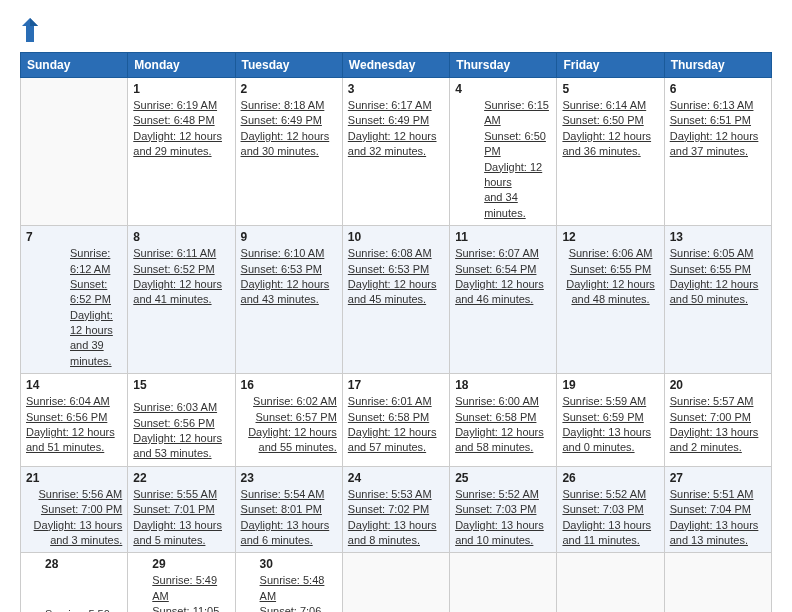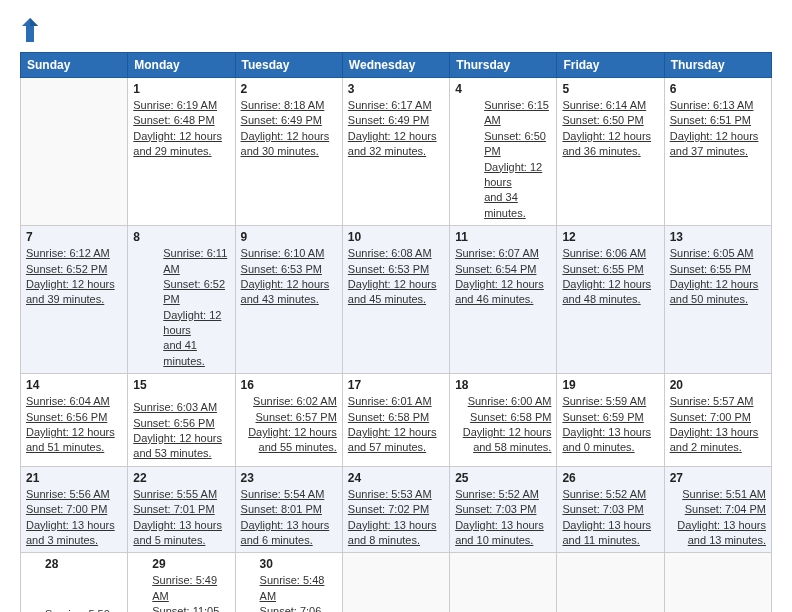--- a/index.html
+++ b/index.html
@@ -183,28 +183,28 @@
             <span class="day-number">6</span>
             <div class="day-info" style="white-space: pre-line;">Sunrise: 6:13 AM
 Sunset: 6:51 PM
 Daylight: 12 hours
 and 37 minutes.</div>
           </td>
         </tr>
         <tr class="alt-row">
           <td>
             <span class="day-number">7</span>
-            <div class="day-info" style="white-space: pre-line;">Sunrise: 6:12 AM
+            <div class="day-info" style="white-space: pre-line; margin-left: 44px;">Sunrise: 6:12 AM
 Sunset: 6:52 PM
 Daylight: 12 hours
 and 39 minutes.</div>
           </td>
           <td>
             <span class="day-number">8</span>
-            <div class="day-info" style="white-space: pre-line; margin-left: 30px;">Sunrise: 6:11 AM
+            <div class="day-info" style="white-space: pre-line;">Sunrise: 6:11 AM
 Sunset: 6:52 PM
 Daylight: 12 hours
 and 41 minutes.</div>
           </td>
           <td>
             <span class="day-number">9</span>
             <div class="day-info" style="white-space: pre-line;">Sunrise: 6:10 AM
 Sunset: 6:53 PM
 Daylight: 12 hours
 and 43 minutes.</div>
@@ -218,21 +218,21 @@
           </td>
           <td>
             <span class="day-number">11</span>
             <div class="day-info" style="white-space: pre-line;">Sunrise: 6:07 AM
 Sunset: 6:54 PM
 Daylight: 12 hours
 and 46 minutes.</div>
           </td>
           <td>
             <span class="day-number">12</span>
-            <div class="day-info" style="white-space: pre-line;">Sunrise: 6:06 AM
+            <div class="day-info" style="white-space: pre-line; text-align: center;">Sunrise: 6:06 AM
 Sunset: 6:55 PM
 Daylight: 12 hours
 and 48 minutes.</div>
           </td>
           <td>
             <span class="day-number">13</span>
             <div class="day-info" style="white-space: pre-line;">Sunrise: 6:05 AM
 Sunset: 6:55 PM
 Daylight: 12 hours
 and 50 minutes.</div>
@@ -262,21 +262,21 @@
           </td>
           <td>
             <span class="day-number">17</span>
             <div class="day-info" style="white-space: pre-line;">Sunrise: 6:01 AM
 Sunset: 6:58 PM
 Daylight: 12 hours
 and 57 minutes.</div>
           </td>
           <td>
             <span class="day-number">18</span>
-            <div class="day-info" style="white-space: pre-line; text-align: right;">Sunrise: 6:00 AM
+            <div class="day-info" style="white-space: pre-line;">Sunrise: 6:00 AM
 Sunset: 6:58 PM
 Daylight: 12 hours
 and 58 minutes.</div>
           </td>
           <td>
             <span class="day-number">19</span>
             <div class="day-info" style="white-space: pre-line;">Sunrise: 5:59 AM
 Sunset: 6:59 PM
 Daylight: 13 hours
 and 0 minutes.</div>
@@ -285,21 +285,21 @@
             <span class="day-number">20</span>
             <div class="day-info" style="white-space: pre-line;">Sunrise: 5:57 AM
 Sunset: 7:00 PM
 Daylight: 13 hours
 and 2 minutes.</div>
           </td>
         </tr>
         <tr class="alt-row">
           <td>
             <span class="day-number">21</span>
-            <div class="day-info" style="white-space: pre-line;">Sunrise: 5:56 AM
+            <div class="day-info" style="white-space: pre-line; text-align: right;">Sunrise: 5:56 AM
 Sunset: 7:00 PM
 Daylight: 13 hours
 and 3 minutes.</div>
           </td>
           <td>
             <span class="day-number">22</span>
             <div class="day-info" style="white-space: pre-line;">Sunrise: 5:55 AM
 Sunset: 7:01 PM
 Daylight: 13 hours
 and 5 minutes.</div>
@@ -327,21 +327,21 @@
           </td>
           <td>
             <span class="day-number">26</span>
             <div class="day-info" style="white-space: pre-line;">Sunrise: 5:52 AM
 Sunset: 7:03 PM
 Daylight: 13 hours
 and 11 minutes.</div>
           </td>
           <td>
             <span class="day-number">27</span>
-            <div class="day-info" style="white-space: pre-line; text-align: right;">Sunrise: 5:51 AM
+            <div class="day-info" style="white-space: pre-line;">Sunrise: 5:51 AM
 Sunset: 7:04 PM
 Daylight: 13 hours
 and 13 minutes.</div>
           </td>
         </tr>
         <tr>
           <td>
             <span class="day-number">28</span>
             <div class="day-info" style="white-space: pre-line; margin-top: 36px;">Sunrise: 5:50 AM
 Sunset: 7:05 PM

